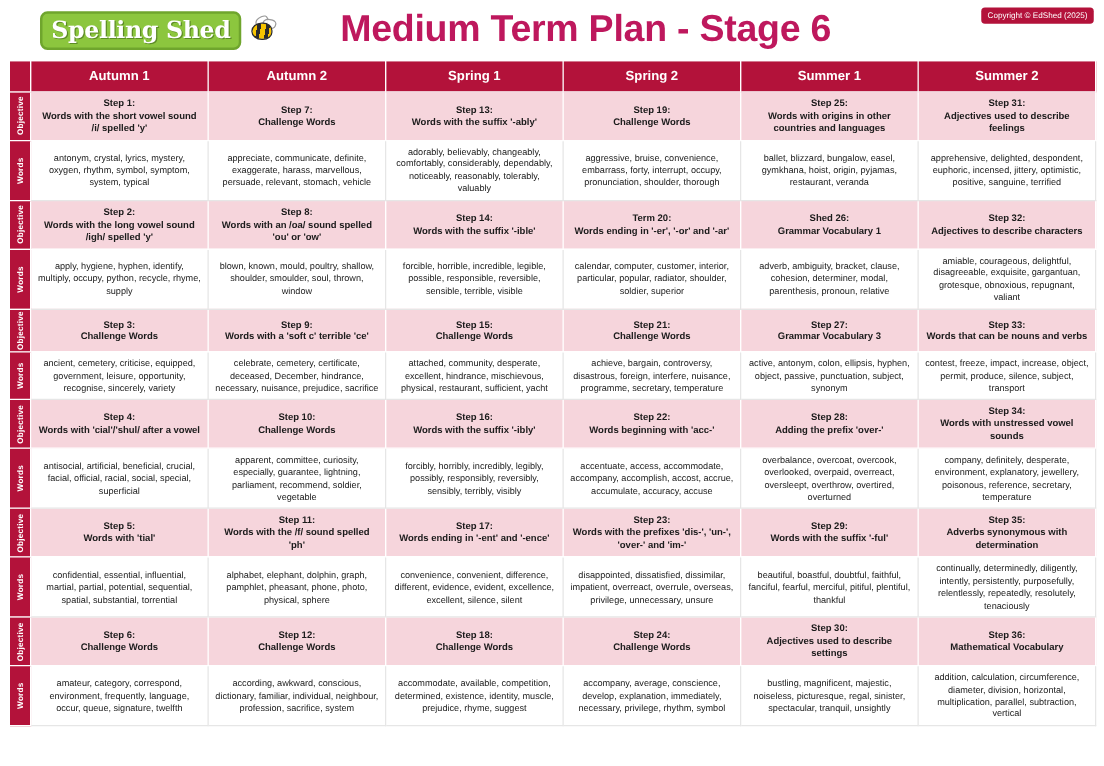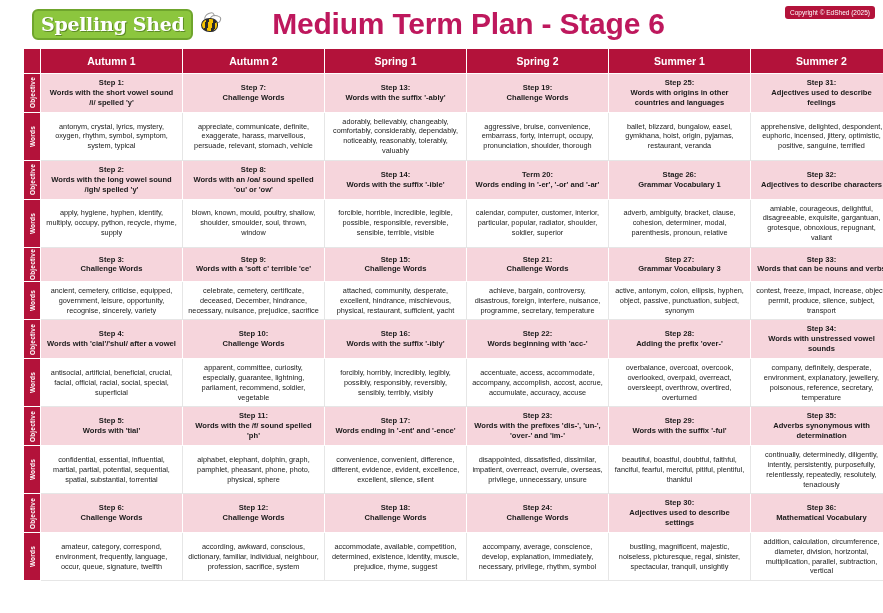--- a/index.html
+++ b/index.html
@@ -97,21 +97,20 @@
     color: #ffffff;
     font-size: 6.5px;
     padding: 3px 5px;
     border-radius: 3px;
     white-space: nowrap;
   }
 
   
   .table-wrap {
     padding: 0 7px 7px 7px;
-    margin-left: 16px;
   }
   table.plan {
     width: 869px;
     border-collapse: collapse;
     table-layout: fixed;
   }
   table.plan col.sidecol { width: 17px; }
   table.plan col.datacol { width: 142px; }
 
   .plan th.term {
@@ -278,21 +277,21 @@
             </td>
           <td class="objective">
               <span class="step">Step 14:</span>
               <span class="desc">Words with the suffix '-ible'</span>
             </td>
           <td class="objective">
               <span class="step">Term 20:</span>
               <span class="desc">Words ending in '-er', '-or' and '-ar'</span>
             </td>
           <td class="objective">
-              <span class="step">Stage 26:</span>
+              <span class="step">Shed 26:</span>
               <span class="desc">Grammar Vocabulary 1</span>
             </td>
           <td class="objective">
               <span class="step">Step 32:</span>
               <span class="desc">Adjectives to describe characters</span>
             </td>
         </tr>
         <tr class="row-words">
           <td class="sidelabel">
               <span>Words</span>

